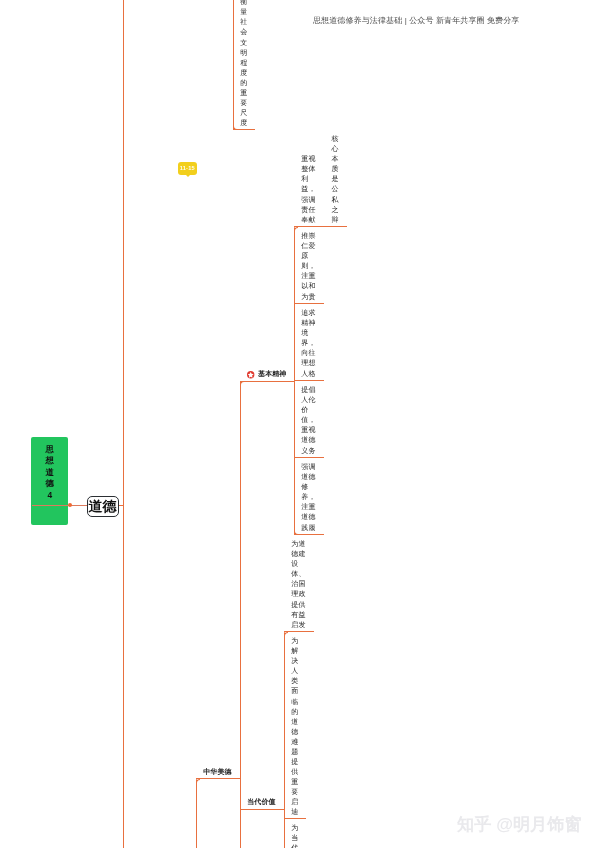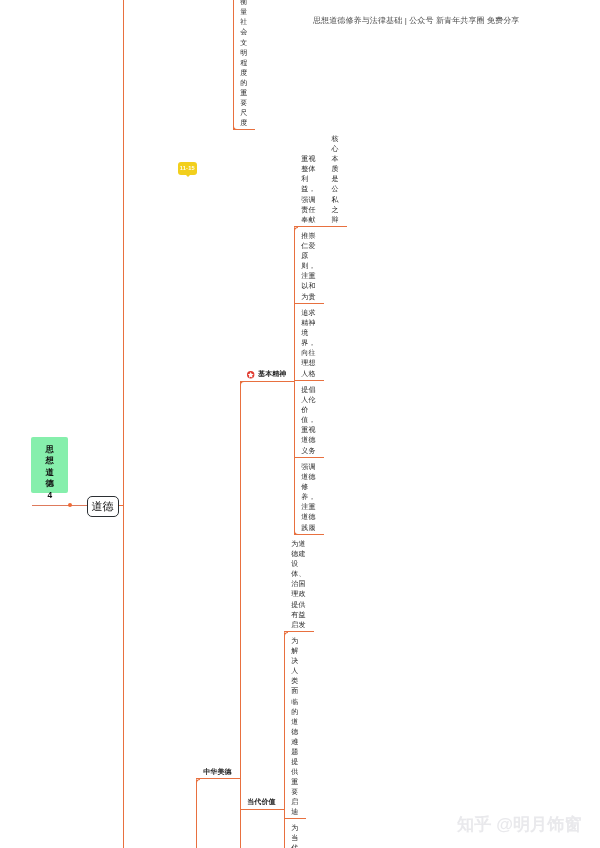--- a/index.html
+++ b/index.html
@@ -4,33 +4,33 @@
 <style>
   html,body{margin:0;padding:0;background:#fff;}
   body{width:600px;height:848px;position:relative;overflow:hidden;
        font-family:"Liberation Sans",sans-serif;color:#1f1f1f;
        -webkit-font-smoothing:antialiased;}
   .header{position:absolute;top:16.5px;left:313px;width:197px;text-align:center;
           font-size:8px;color:#4a4a4a;line-height:8px;white-space:nowrap;
           letter-spacing:.12px;}
   .wm{position:absolute;left:457px;top:815px;font-size:17.2px;color:#e9e9ec;
       font-weight:700;line-height:18px;}
-  .sidetab{position:absolute;left:31.4px;top:437px;width:36.7px;height:56px;
-           background:#86efac;border-radius:2px;}
+  .sidetab{position:absolute;left:31.4px;top:437px;width:36.7px;height:88px;
+           background:#22c55e;border-radius:2px;}
   .sidetab span{position:absolute;left:13.8px;top:6.5px;width:9.2px;
                 font-size:8.4px;font-weight:700;line-height:11.5px;
                 color:#111;text-align:center;word-break:break-all;
                 white-space:normal;}
   .rootline{position:absolute;left:32px;top:505px;width:55px;height:1.2px;background:#de7a5c;}
   .rootdot{position:absolute;left:68px;top:503.2px;width:4.2px;height:4.2px;border-radius:50%;
            background:#ef6a35;}
   .rootbox{position:absolute;left:86.5px;top:496px;width:32px;height:20.5px;
            border:1.3px solid #2b2f33;border-radius:5px;display:flex;
            align-items:center;justify-content:center;background:#fff;box-sizing:border-box;}
-  .rootbox span{font-size:11px;font-weight:400;color:#111;line-height:9px;}
+  .rootbox span{font-size:14px;font-weight:700;color:#111;line-height:9px;}
   .rootstub{position:absolute;left:117px;top:505.2px;width:7px;height:1px;background:#e8703f;}
   .badge{position:absolute;left:178px;top:161.5px;width:18.5px;height:13px;
          background:#f2cf1c;border-radius:3px;display:flex;align-items:center;
          justify-content:center;}
   .badge span{font-size:5.6px;font-weight:700;color:#fffdf2;letter-spacing:.2px;}
   .badge:after{content:"";position:absolute;left:7.5px;bottom:-2.2px;width:0;height:0;
           border-left:2.4px solid transparent;border-right:2.4px solid transparent;
           border-top:2.6px solid #f2cf1c;}
 
   #map{position:absolute;left:123px;top:0;}

